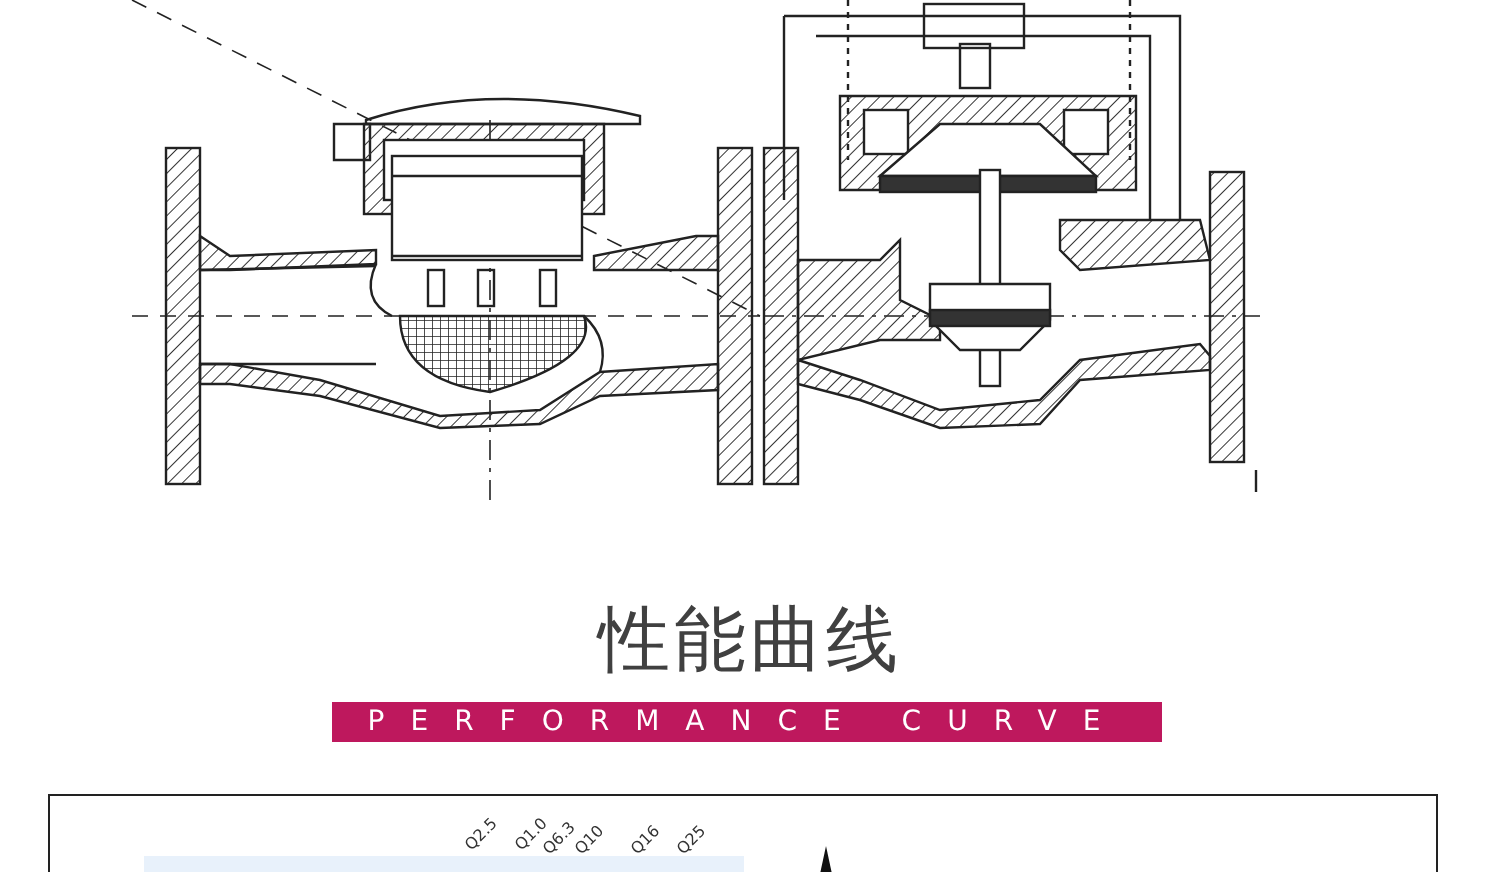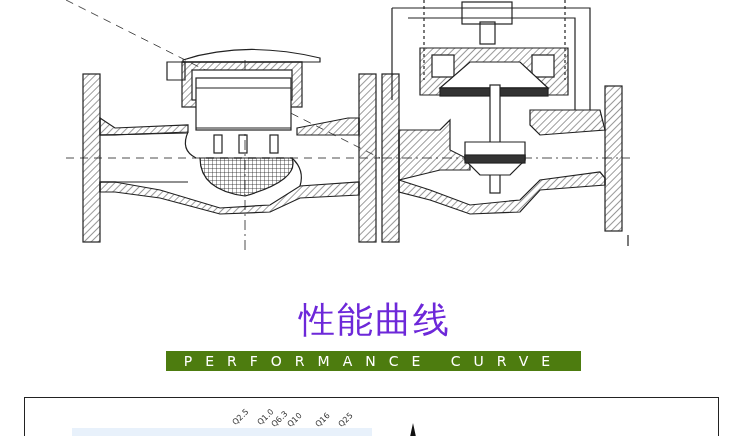--- a/index.html
+++ b/index.html
@@ -1,19 +1,19 @@
 <!DOCTYPE html>
 <html><head>
 <meta charset="utf-8">
 <style>
   html, body { margin: 0; padding: 0; background: #ffffff; }
   body { width: 750px; height: 436px; overflow: hidden; position: relative; font-family: "DejaVu Sans", sans-serif; }
   .drawing { position: absolute; left: 0; top: 0; width: 750px; height: 260px; }
-  .title-cn { position: absolute; left: 0; top: 296px; width: 750px; text-align: center; font-size: 36px; color: #6d28d9; letter-spacing: 2px; font-family: "DejaVu Sans", sans-serif; }
-  .banner { position: absolute; left: 166px; top: 351px; width: 415px; height: 20px; background: #4d7c0f; color: #fff; font-size: 14px; line-height: 20px; text-align: center; letter-spacing: 13px; font-family: "DejaVu Sans", sans-serif; }
+  .title-cn { position: absolute; left: 0; top: 296px; width: 750px; text-align: center; font-size: 36px; color: #404040; letter-spacing: 2px; font-family: "DejaVu Sans", sans-serif; }
+  .banner { position: absolute; left: 166px; top: 351px; width: 415px; height: 20px; background: #be185d; color: #fff; font-size: 14px; line-height: 20px; text-align: center; letter-spacing: 13px; font-family: "DejaVu Sans", sans-serif; }
   .chart-box { position: absolute; left: 24px; top: 397px; width: 695px; height: 60px; border: 1.5px solid #222; box-sizing: border-box; background: #fff; overflow: hidden; }
   .chart-strip { position: absolute; left: 47px; top: 30px; width: 300px; height: 10px; background: #e8f1fb; }
   .q-label { position: absolute; font-size: 8px; color: #333; transform: rotate(-45deg); transform-origin: left bottom; white-space: nowrap; font-family: "DejaVu Sans", sans-serif; }
   .arrow { position: absolute; left: 385px; top: 25px; width: 0; height: 0; border-left: 3px solid transparent; border-right: 3px solid transparent; border-bottom: 14px solid #111; }
 </style>
 </head>
 <body>
 
 <svg class="drawing" viewBox="0 0 750 260" xmlns="http://www.w3.org/2000/svg">
   <defs>

